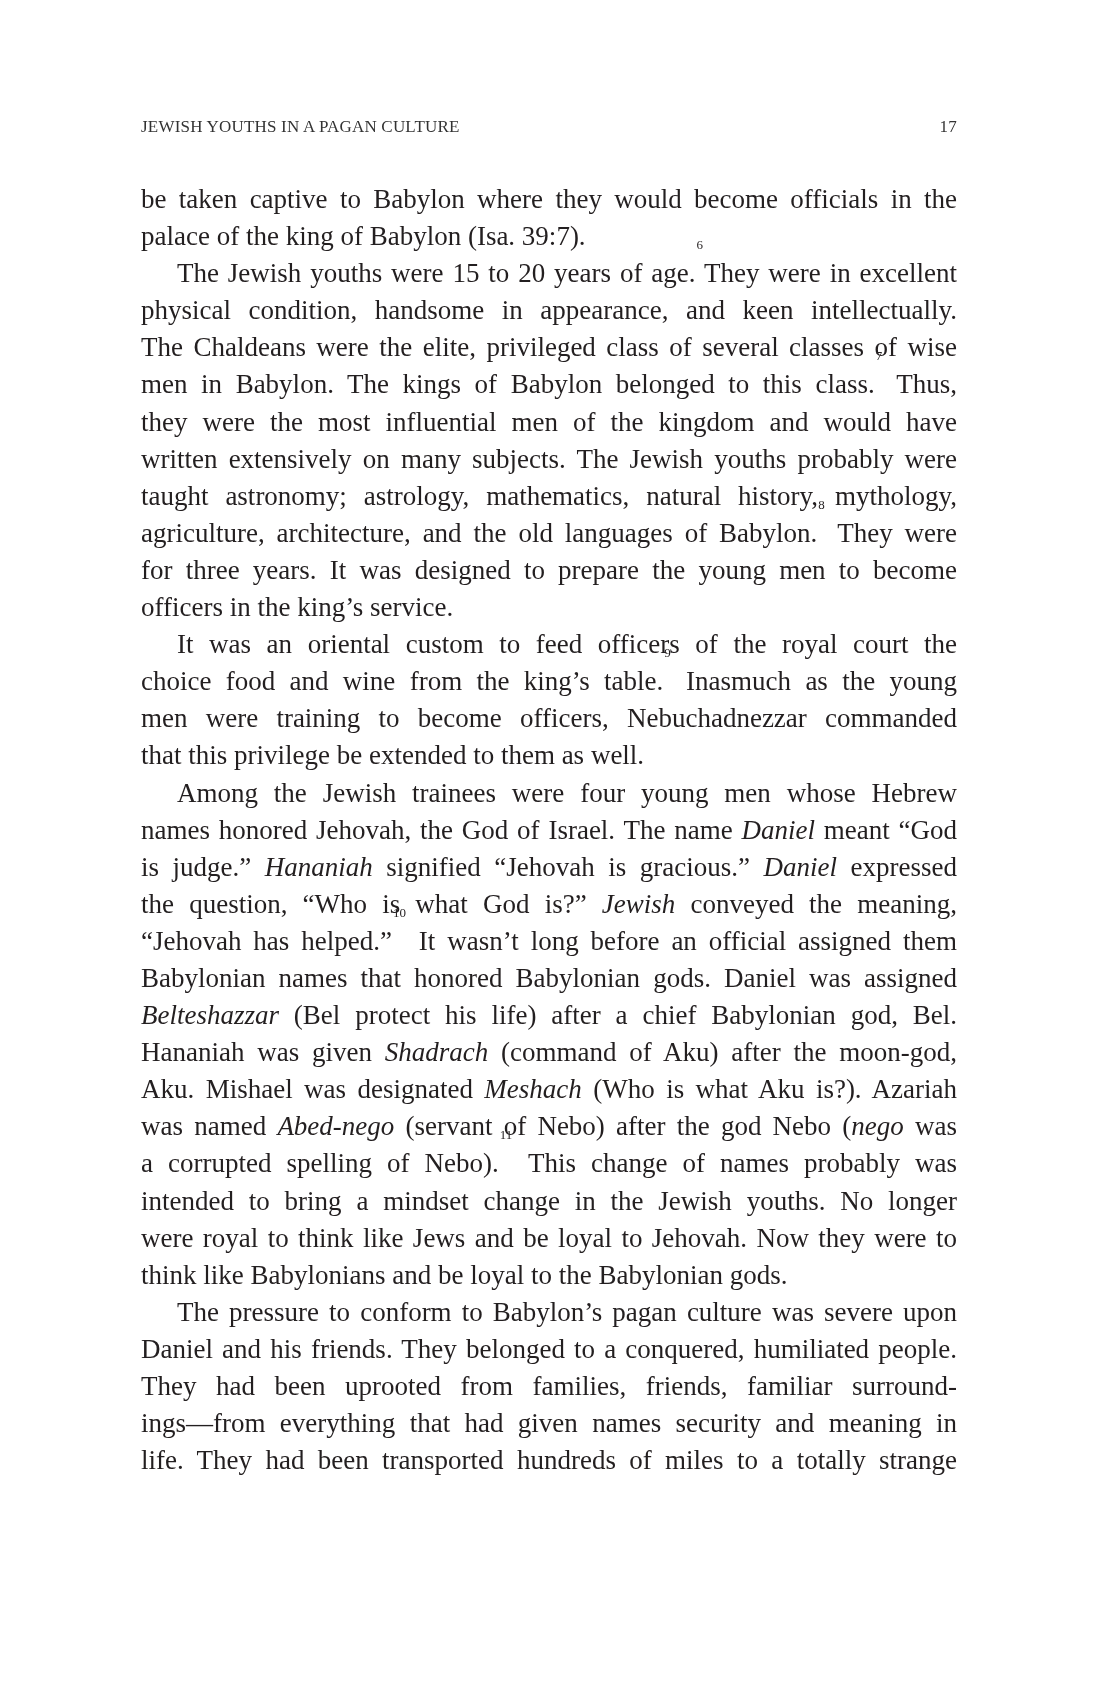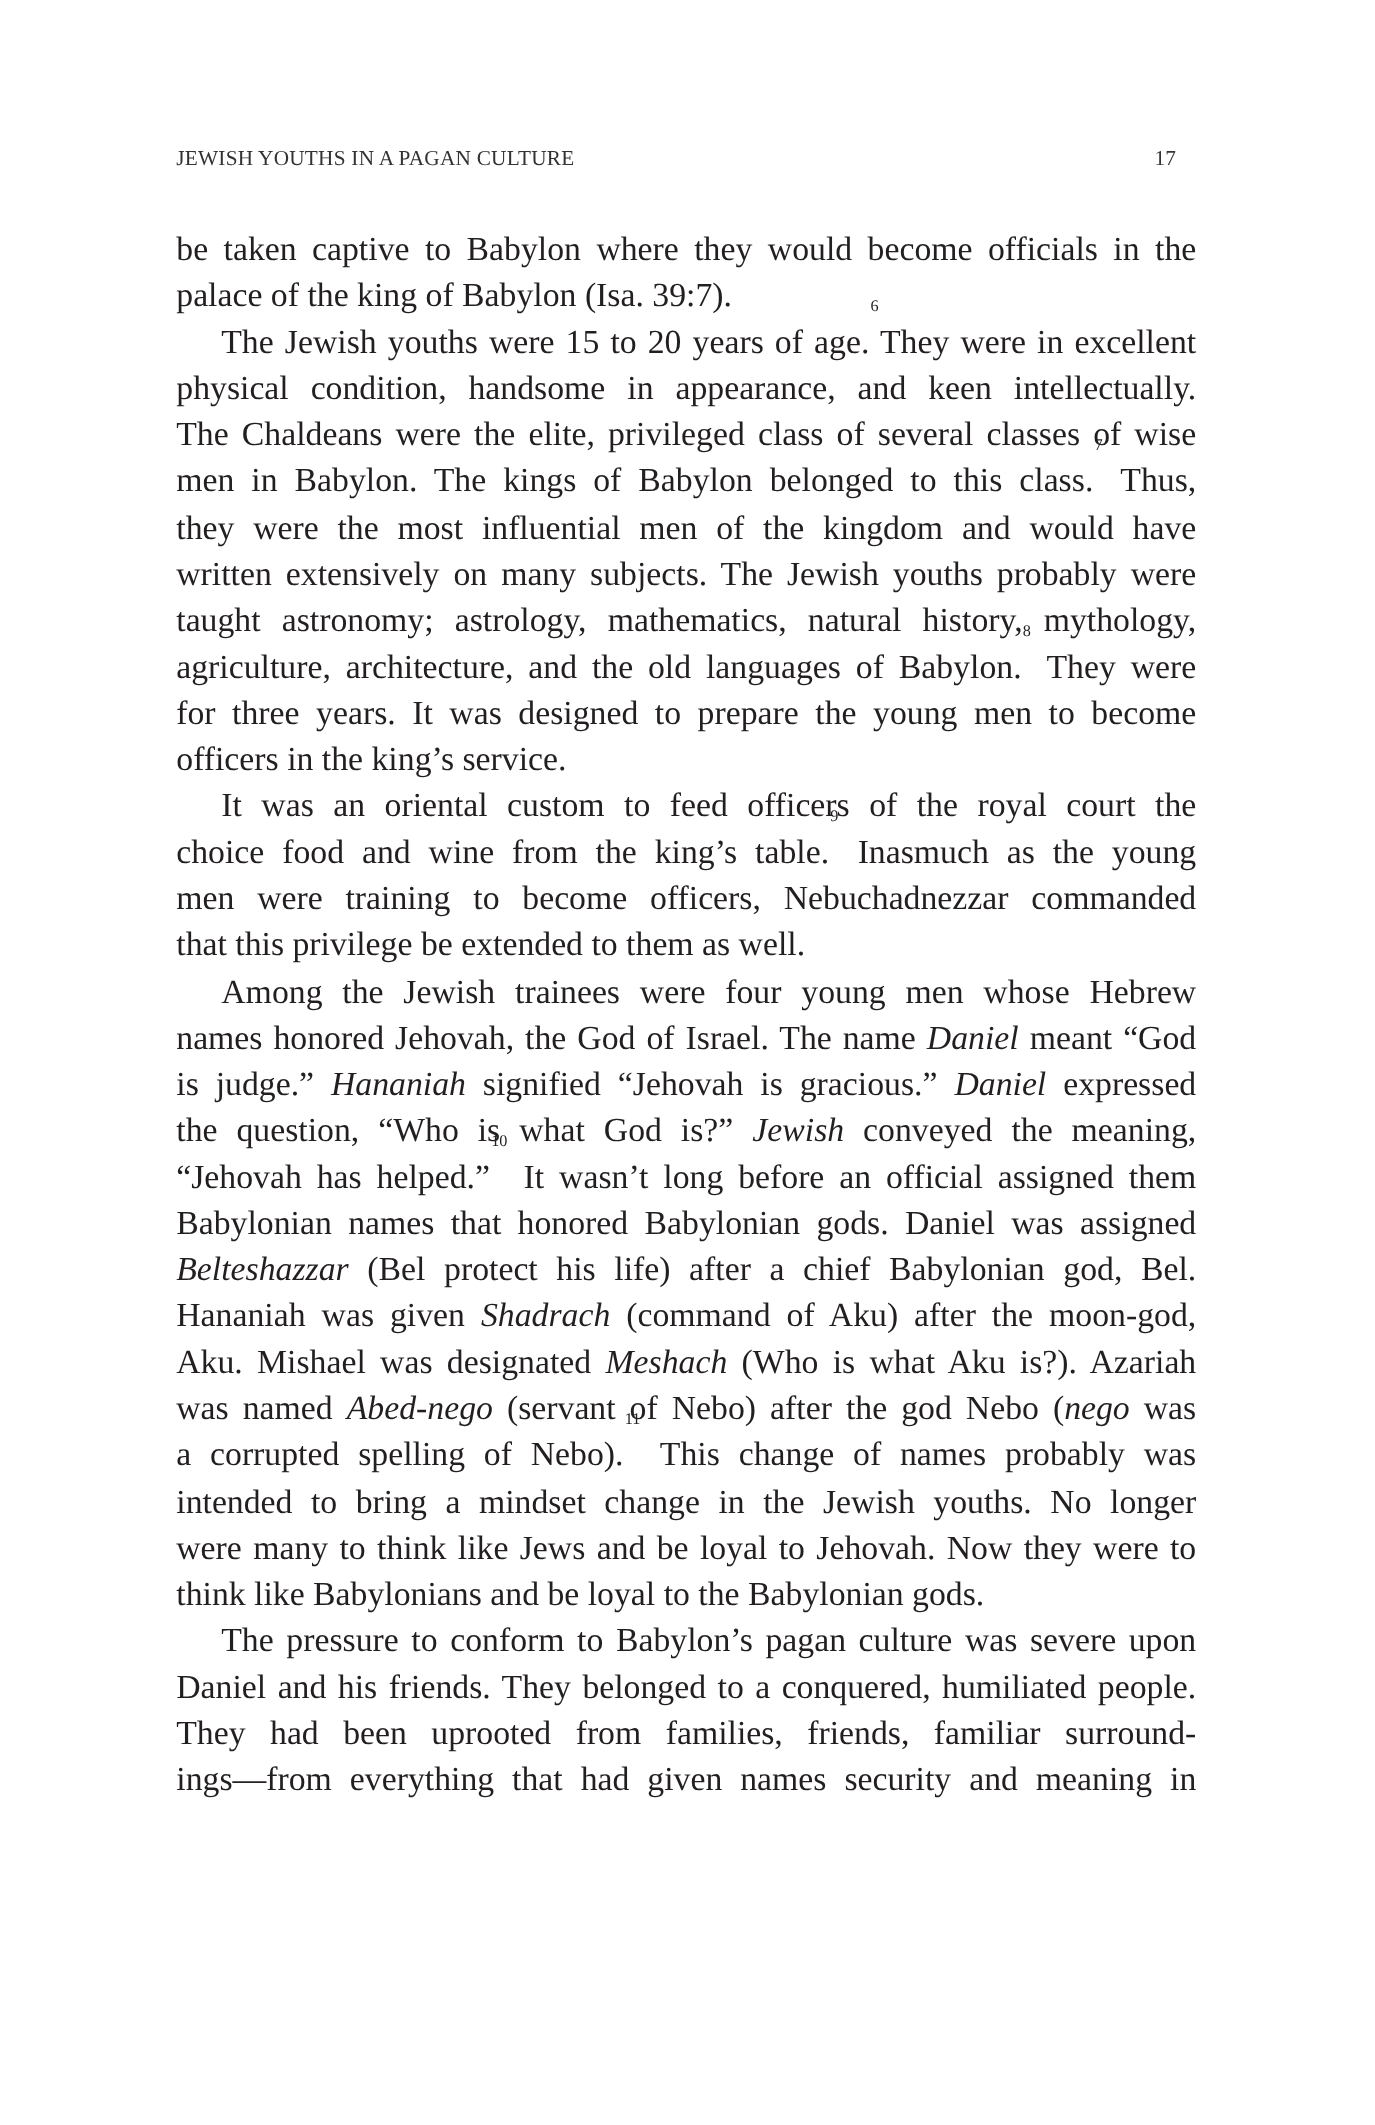--- a/index.html
+++ b/index.html
@@ -2,21 +2,21 @@
 <html><head>
 <meta charset="utf-8">
 <style>
   html, body { margin: 0; padding: 0; background: #ffffff; }
   body { width: 1100px; height: 1700px; position: relative; overflow: hidden;
          font-family: "Liberation Serif", "DejaVu Serif", serif; color: #231f20; }
   .page { position: absolute; left: 0; top: 0; width: 1100px; height: 1700px; background: #fff; }
   .running-head { position: absolute; left: 141px; top: 117px; width: 816px; height: 24px;
                   font-size: 17px; letter-spacing: 0.2px; color: #333; }
   .running-head .title { position: absolute; left: 0; top: 0; }
-  .running-head .folio { position: absolute; right: 16px; top: 0; }
+  .running-head .folio { position: absolute; right: 0; top: 0; }
   .body { position: absolute; left: 141px; top: 181px; width: 816px; }
   .line { height: 37.1px; line-height: 37.1px; font-size: 27px; white-space: nowrap;
           text-align: justify; text-align-last: justify; overflow: visible; }
   .line.last { text-align-last: left; }
   .line.indent { padding-left: 36px; }
   .line span.it { font-style: italic; }
   sup.fn { font-size: 13px; vertical-align: top; position: relative; top: -10px; line-height: 0; margin: 0 1px; }
 </style>
 </head>
 <body>
@@ -48,20 +48,21 @@
       <div class="line"><span>is judge.” </span><span class="it">Hananiah</span><span> signified “Jehovah is gracious.” </span><span class="it">Daniel</span><span> expressed</span></div>
       <div class="line"><span>the question, “Who is what God is?” </span><span class="it">Jewish</span><span> conveyed the meaning,</span></div>
       <div class="line"><span>“Jehovah has helped.”</span><sup class="fn">10</sup><span> It wasn’t long before an official assigned them</span></div>
       <div class="line"><span>Babylonian names that honored Babylonian gods. Daniel was assigned</span></div>
       <div class="line"><span class="it">Belteshazzar</span><span> (Bel protect his life) after a chief Babylonian god, Bel.</span></div>
       <div class="line"><span>Hananiah was given </span><span class="it">Shadrach</span><span> (command of Aku) after the moon-god,</span></div>
       <div class="line"><span>Aku. Mishael was designated </span><span class="it">Meshach</span><span> (Who is what Aku is?). Azariah</span></div>
       <div class="line"><span>was named </span><span class="it">Abed-nego</span><span> (servant of Nebo) after the god Nebo (</span><span class="it">nego</span><span> was</span></div>
       <div class="line"><span>a corrupted spelling of Nebo).</span><sup class="fn">11</sup><span> This change of names probably was</span></div>
       <div class="line"><span>intended to bring a mindset change in the Jewish youths. No longer</span></div>
-      <div class="line"><span>were many to think like Jews and be loyal to Jehovah. Now they were to</span></div>
+      <div class="line"><span>were royal to think like Jews and be loyal to Jehovah. Now they were to</span></div>
       <div class="line last"><span>think like Babylonians and be loyal to the Babylonian gods.</span></div>
       <div class="line indent"><span>The pressure to conform to Babylon’s pagan culture was severe upon</span></div>
       <div class="line"><span>Daniel and his friends. They belonged to a conquered, humiliated people.</span></div>
       <div class="line"><span>They had been uprooted from families, friends, familiar surround-</span></div>
       <div class="line"><span>ings—from everything that had given names security and meaning in</span></div>
+      <div class="line"><span>life. They had been transported hundreds of miles to a totally strange</span></div>
     </div>
 </div>
 
 </body></html>

